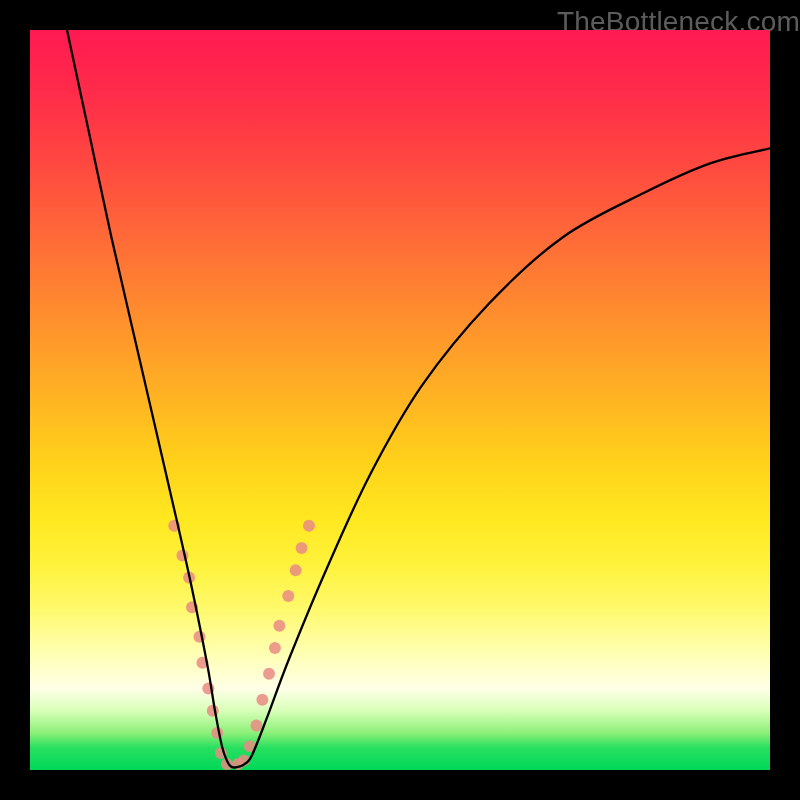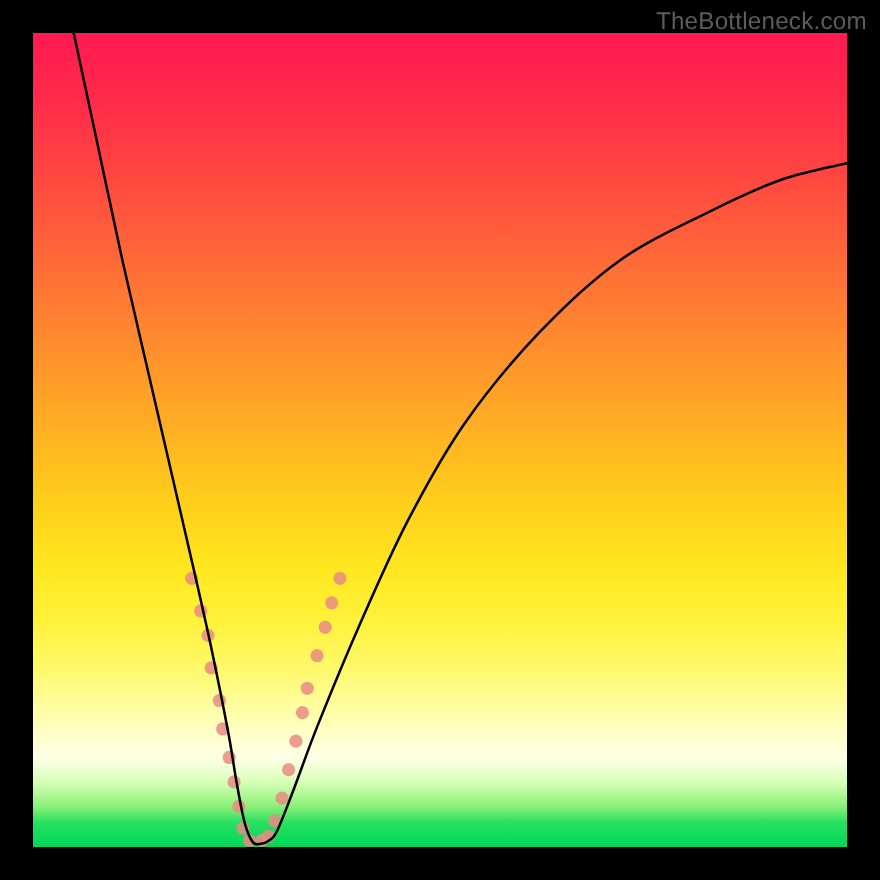--- a/index.html
+++ b/index.html
@@ -45,23 +45,23 @@
     );
   }
   .plot svg {
     position: absolute;
     left: 0;
     top: 0;
   }
   .watermark {
     position: absolute;
     top: 6px;
-    right: 12px;
+    right: 0;
     color: #5c5c5c;
-    font-size: 22px;
+    font-size: 28px;
     letter-spacing: 0.2px;
     user-select: none;
   }
 </style>
 </head>
 <body>
 
 <div class="frame">
 
   <div class="watermark">TheBottleneck.com</div>

